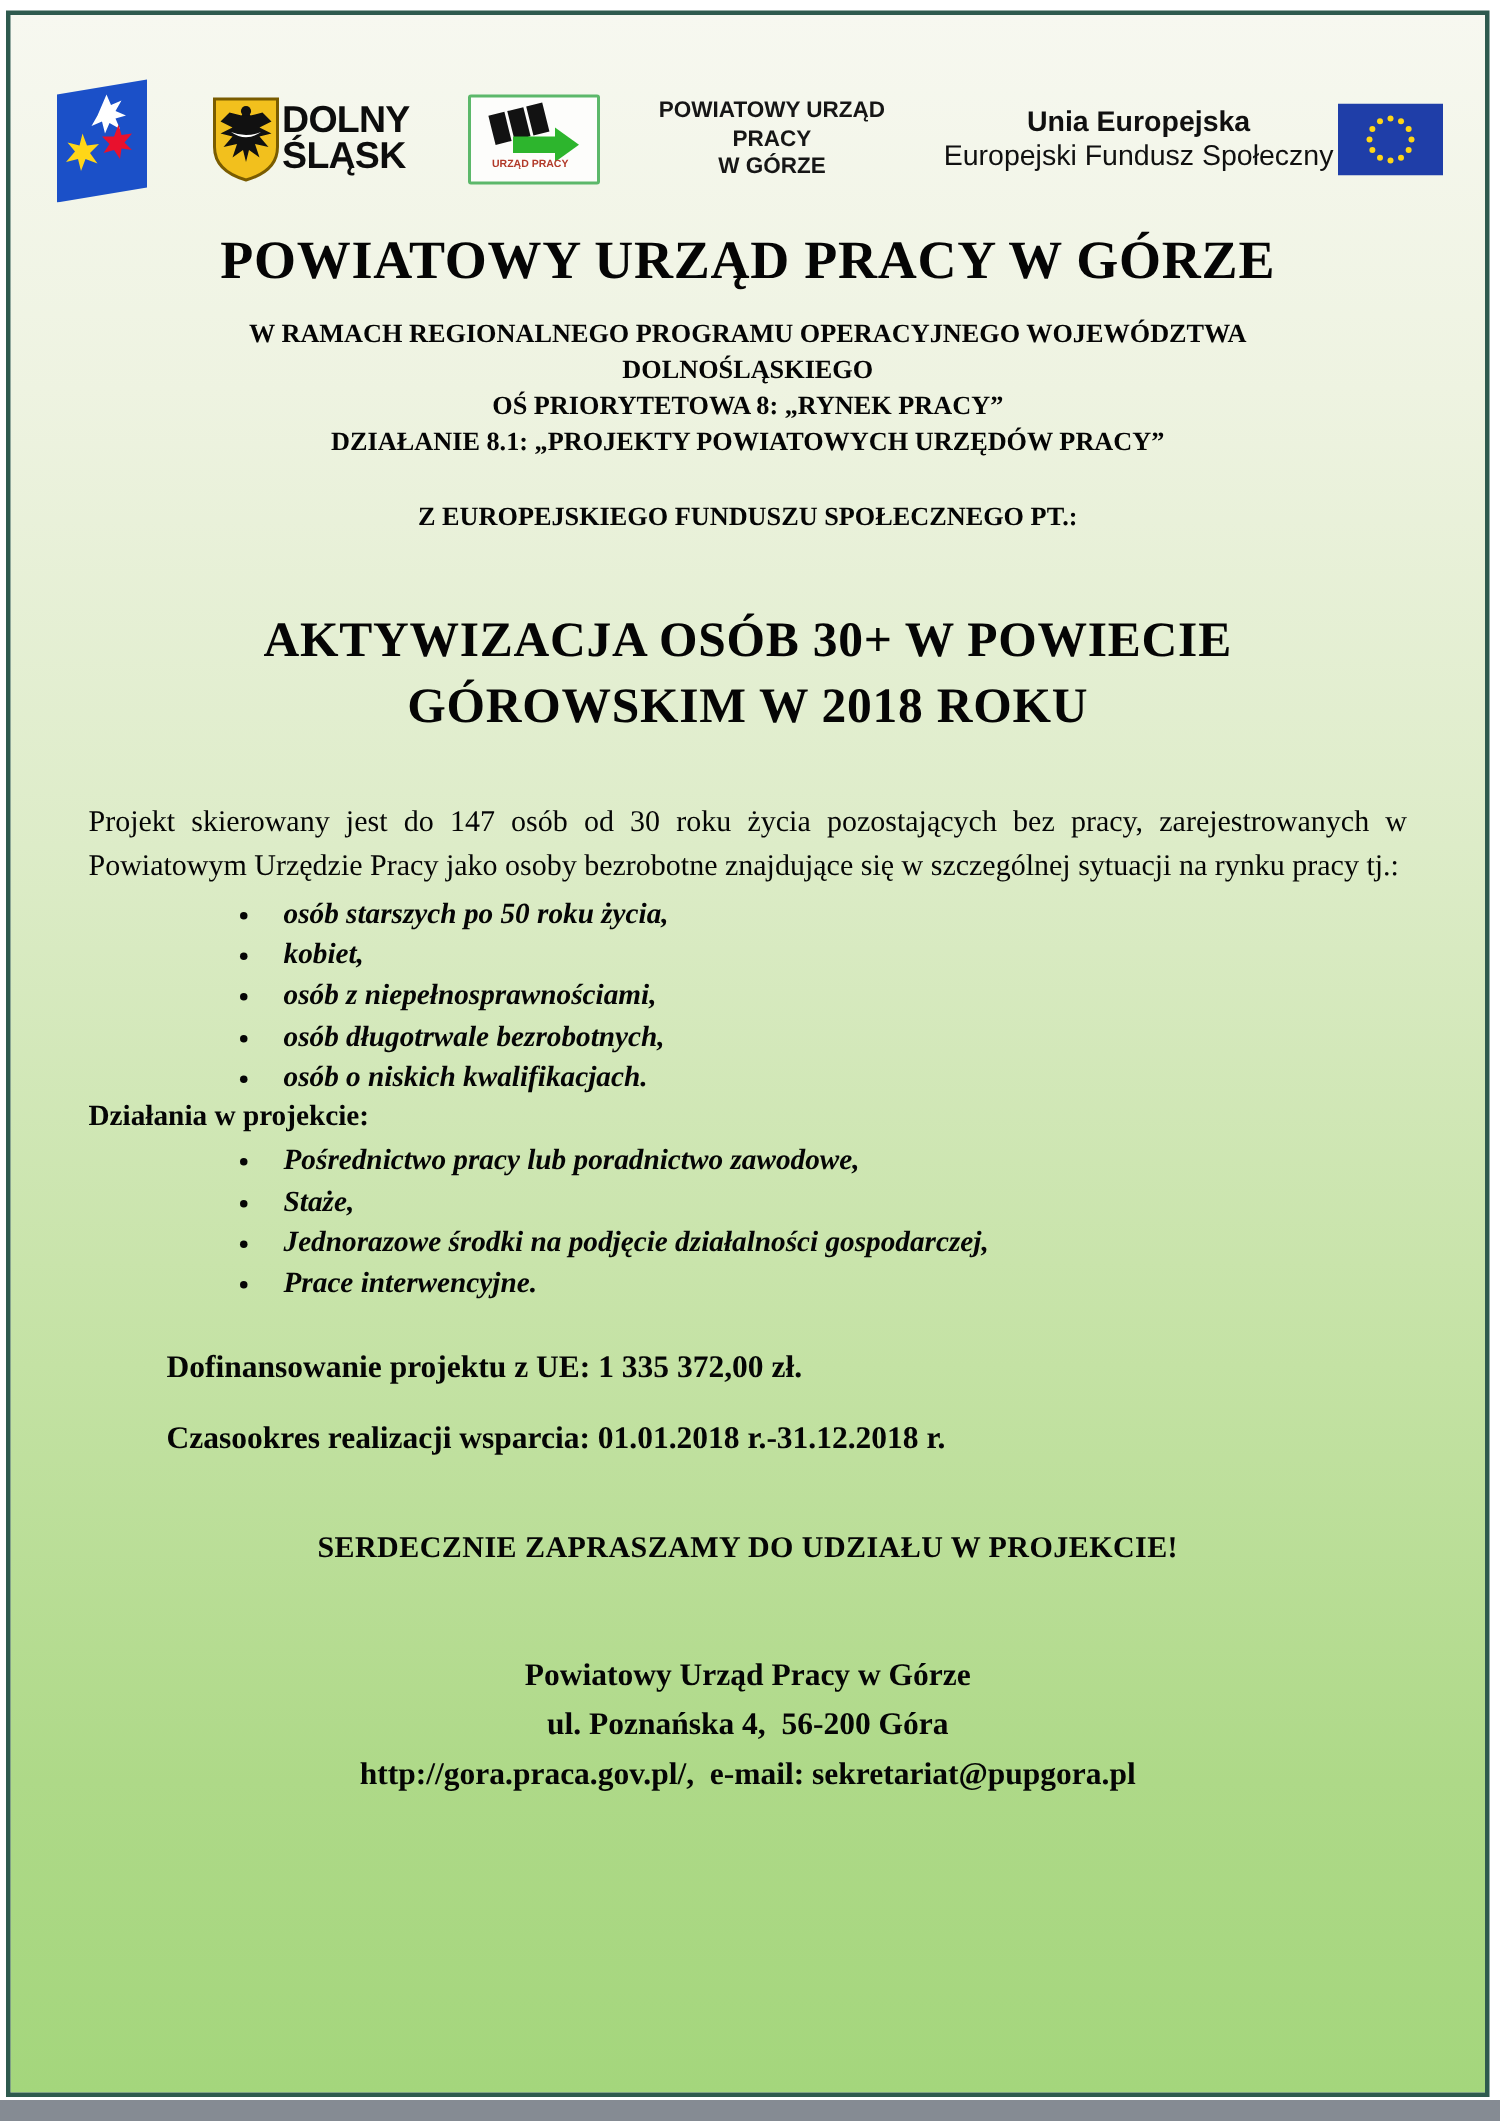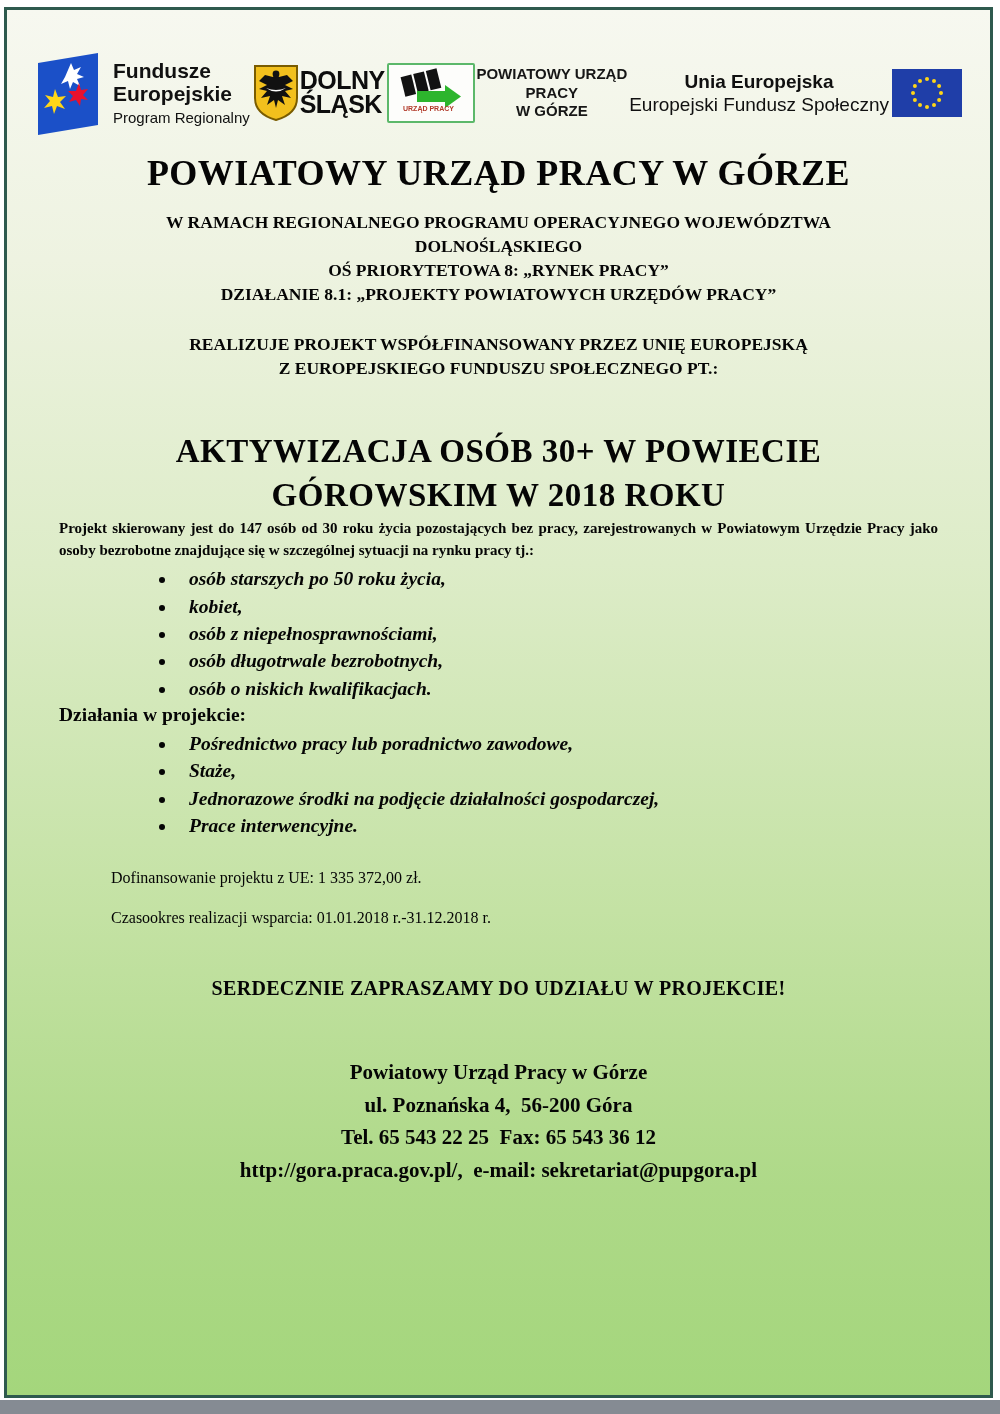--- a/index.html
+++ b/index.html
@@ -30,50 +30,45 @@
   .logo-ue{display:flex;align-items:center;gap:3px;}
   .logo-ue-text{text-align:center;color:#101010;}
   .logo-ue-text .l1{font-size:19px;font-weight:bold;}
   .logo-ue-text .l2{font-size:19px;margin-top:1px;}
   
   .h1{margin-top:18px;text-align:center;font-size:36px;font-weight:bold;letter-spacing:.5px;}
   .program{margin-top:16px;text-align:center;font-size:17.5px;font-weight:bold;line-height:1.38;}
   .realizuje{margin-top:25px;text-align:center;font-size:17.5px;font-weight:bold;line-height:1.38;}
   .project-title{margin-top:49px;text-align:center;font-size:33px;font-weight:bold;line-height:1.35;letter-spacing:.5px;}
   
-  .intro{font-size:15px;font-weight:bold;text-align:justify;line-height:1.45;}
+  .intro{margin-top:40px;font-size:20px;font-weight:normal;text-align:justify;line-height:1.45;}
   ul.blist{margin:4px 0 0 0;padding-left:118px;list-style:disc;}
   ul.blist li{font-size:19.5px;font-weight:bold;font-style:italic;line-height:1.4;padding-left:12px;}
   .section-label{margin-top:2px;font-size:19.5px;font-weight:bold;}
   .goal{margin-top:26px;font-size:19.5px;font-weight:bold;text-align:justify;line-height:1.45;text-indent:50px;}
-  .fact{margin-top:30px;font-size:16px;font-weight:normal;padding-left:52px;white-space:pre-wrap;}
+  .fact{margin-top:30px;font-size:21px;font-weight:bold;padding-left:52px;white-space:pre-wrap;}
   .fact + .fact{margin-top:22px;}
   .invitation{margin-top:50px;text-align:center;font-size:20px;font-weight:bold;letter-spacing:.3px;}
   .footer{margin-top:56px;text-align:center;font-size:21px;font-weight:bold;line-height:1.55;}
   .footer div{white-space:pre-wrap;}
 </style>
 </head>
 <body>
 
 <div class="page">
 
   <div class="logos-row">
 
     <div class="logo-fe">
       <svg width="66" height="84" viewBox="0 0 66 84">
         <polygon points="3,12 63,2 63,74 3,84" fill="#1b50c8"></polygon>
         <path d="M36 12 L39 19 L46 16 L42 23 L49 26 L42 28 L45 35 L38 31 L35 38 L33 30 L26 33 L30 26 Z" fill="#ffffff"></path>
         <path d="M44 32 L46 39 L53 38 L48 44 L53 49 L46 48 L45 55 L41 49 L34 51 L38 45 L33 40 L41 40 Z" fill="#e8112d"></path>
         <path d="M20 38 L23 46 L31 45 L25 51 L30 58 L22 55 L19 63 L17 55 L9 57 L15 50 L10 44 L18 46 Z" fill="#ffd617"></path>
       </svg>
-      <div class="logo-fe-text">
-        <div class="l1">Fundusze</div>
-        <div class="l1">Europejskie</div>
-        <div class="sub">Program Regionalny</div>
-      </div>
     </div>
 
     <div class="logo-ds">
       <svg width="48" height="58" viewBox="0 0 48 58">
         <path d="M3 2 H45 V34 Q45 50 24 56 Q3 50 3 34 Z" fill="#f2c01d" stroke="#7a5c00" stroke-width="2"></path>
         <path d="M24 8 L21 13 L13 11 L7 17 L15 21 L7 25 L15 27 L9 34 L18 32 L15 41 L22 36 L24 44 L26 36 L33 41 L30 32 L39 34 L33 27 L41 25 L33 21 L41 17 L35 11 L27 13 Z" fill="#111111"></path>
         <circle cx="24" cy="10" r="3.4" fill="#111111"></circle>
         <path d="M14 24 Q24 31 34 24 Q24 28 14 24 Z" fill="#ffffff"></path>
       </svg>
       <div class="logo-ds-text">
@@ -129,21 +124,20 @@
   <div class="h1">POWIATOWY URZĄD PRACY W GÓRZE</div>
 
   <div class="program">
     <div>W RAMACH REGIONALNEGO PROGRAMU OPERACYJNEGO WOJEWÓDZTWA</div>
     <div>DOLNOŚLĄSKIEGO</div>
     <div>OŚ PRIORYTETOWA 8: „RYNEK PRACY”</div>
     <div>DZIAŁANIE 8.1: „PROJEKTY POWIATOWYCH URZĘDÓW PRACY”</div>
   </div>
 
   <div class="realizuje">
-    <div>REALIZUJE PROJEKT WSPÓŁFINANSOWANY PRZEZ UNIĘ EUROPEJSKĄ</div>
     <div>Z EUROPEJSKIEGO FUNDUSZU SPOŁECZNEGO PT.:</div>
   </div>
 
   <div class="project-title">
     <div>AKTYWIZACJA OSÓB 30+ W POWIECIE</div>
     <div>GÓROWSKIM W 2018 ROKU</div>
   </div>
 
   <div class="content">
     <div class="intro">Projekt skierowany jest do 147 osób od 30 roku życia pozostających bez pracy, zarejestrowanych w Powiatowym Urzędzie Pracy jako osoby bezrobotne znajdujące się w szczególnej sytuacji na rynku pracy tj.:</div>
@@ -167,20 +161,19 @@
 
 
     <div class="fact">Dofinansowanie projektu z UE: 1 335 372,00 zł.</div>
     <div class="fact">Czasookres realizacji wsparcia: 01.01.2018 r.-31.12.2018 r.</div>
 
     <div class="invitation">SERDECZNIE ZAPRASZAMY DO UDZIAŁU W PROJEKCIE!</div>
 
     <div class="footer">
       <div>Powiatowy Urząd Pracy w Górze</div>
       <div>ul. Poznańska 4,  56-200 Góra</div>
-      <div>Tel. 65 543 22 25  Fax: 65 543 36 12</div>
       <div>http://gora.praca.gov.pl/,  e-mail: sekretariat@pupgora.pl</div>
     </div>
   </div>
 
 </div>
 
 <div class="shadow-bar"></div>
 
 </body></html>

